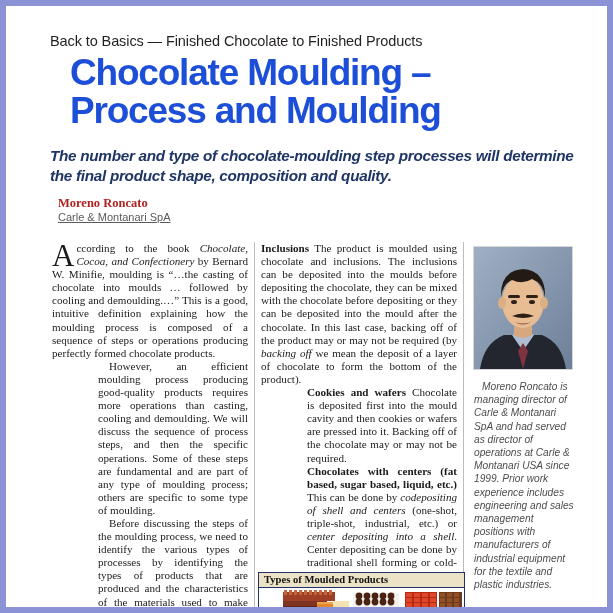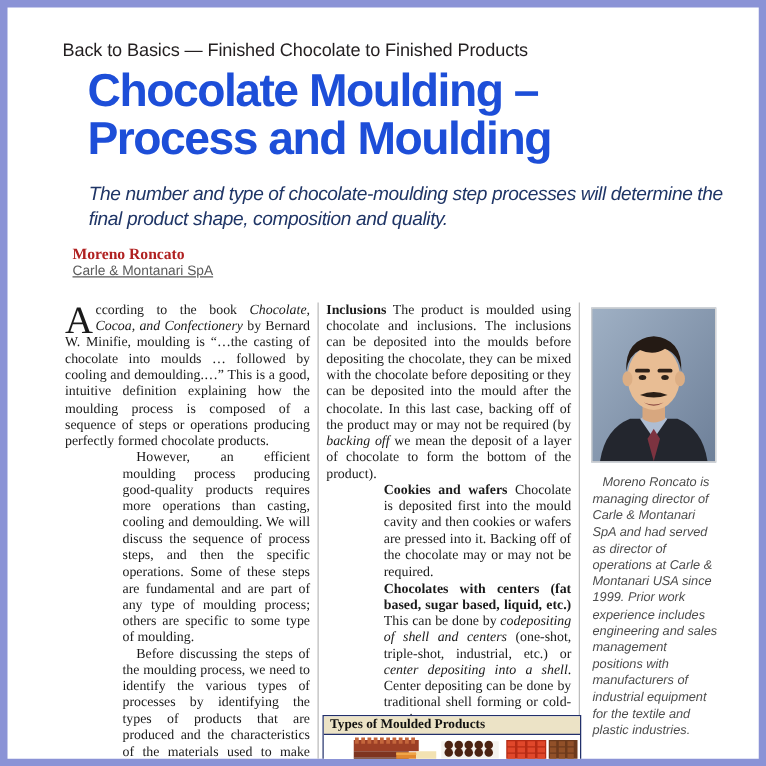--- a/index.html
+++ b/index.html
@@ -48,27 +48,26 @@
     letter-spacing: -1.2px;
     margin-left: 22px;
   }
   .headline .l2 { display:block; }
   .deck {
     position: absolute;
     left: 44px;
     top: 140px;
     width: 530px;
     font-family: "Liberation Sans", sans-serif;
-    font-weight: normal;
+    font-weight: bold;
     font-style: italic;
     font-size: 15.3px;
     line-height: 20px;
     color: #1f3566;
     letter-spacing: -0.3px;
-    margin-left: 21px;
   }
 
   .byline-name {
     position: absolute;
     left: 52px;
     top: 190px;
     font-family: "Liberation Serif", serif;
     font-weight: bold;
     font-size: 12.5px;
     color: #b02121;

